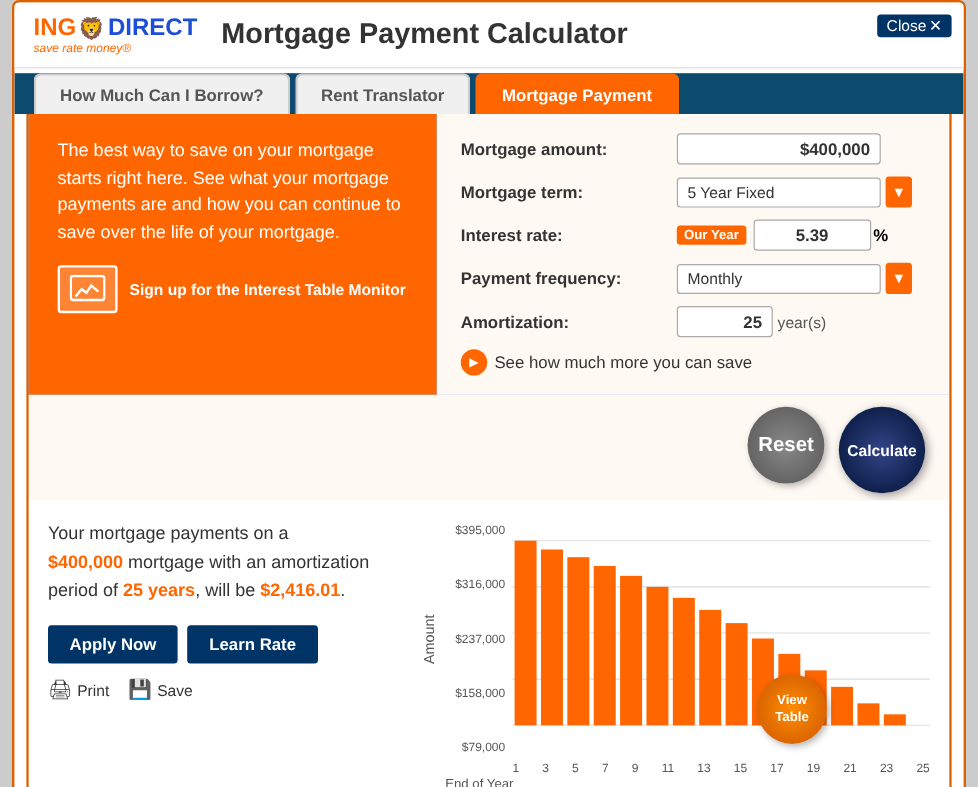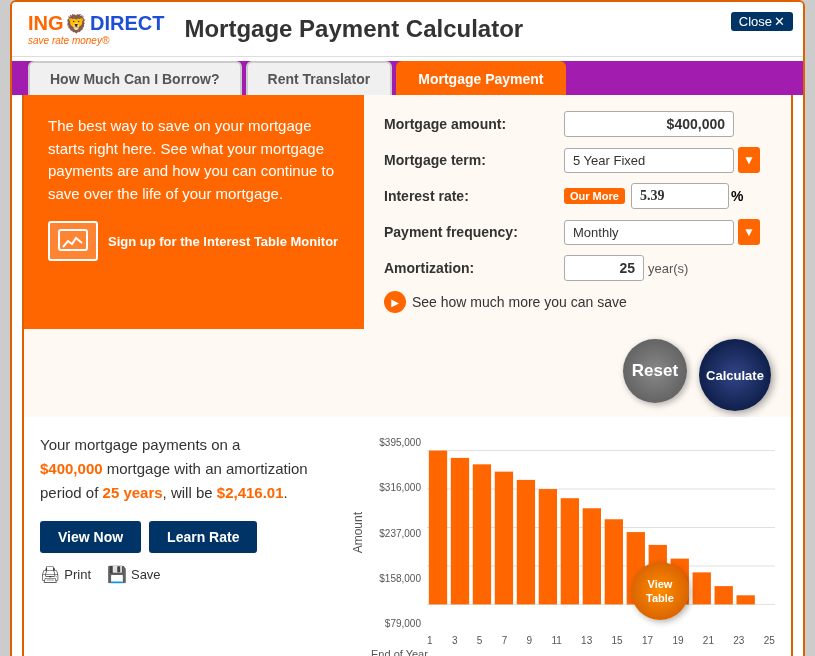--- a/index.html
+++ b/index.html
@@ -49,21 +49,21 @@
       margin-right: 20px;
     }
     .title {
       font-size: 24px;
       font-weight: bold;
       color: #333;
     }
     .tabs {
       display: flex;
       padding: 0 16px;
-      background: #a21caf;
+      background: #0c4a6e;
       gap: 4px;
       margin-top: 4px;
     }
     .tab {
       padding: 8px 20px;
       border: 2px solid #ccc;
       border-bottom: none;
       border-radius: 6px 6px 0 0;
       cursor: pointer;
       font-size: 14px;
@@ -387,22 +387,22 @@
               <option>1 Year Fixed</option>
               <option>Variable</option>
             </select>
             <div class="dropdown-arrow">▼</div>
           </div>
         </div>
 
         <div class="calc-row">
           <div class="calc-label">Interest rate:</div>
           <div style="display:flex;align-items:center;">
-            <span class="rate-badge">Our More</span>
-            <input class="calc-input" style="width: 98px; text-align: left; font-family: Liberation Serif, serif;" type="text" value="5.39">
+            <span class="rate-badge">Our Year</span>
+            <input class="calc-input" style="width: 98px; text-align: center;" type="text" value="5.39">
             <span class="pct-sign">%</span>
           </div>
         </div>
 
         <div class="calc-row">
           <div class="calc-label">Payment frequency:</div>
           <div class="calc-input-group">
             <select class="dropdown-select">
               <option>Monthly</option>
               <option>Weekly</option>
@@ -438,21 +438,21 @@
       <div class="result-text">
         <p>
           <span>Your mortgage payments on a</span>
           <br>
           <span class="highlight-orange">$400,000</span>
           <span>mortgage with an amortization period of</span>
           <span class="highlight-orange">25 years</span><span>, will be</span>
           <span class="highlight-orange">$2,416.01</span><span>.</span>
         </p>
         <div class="action-btns">
-          <button class="btn-action">View Now</button>
+          <button class="btn-action">Apply Now</button>
           <button class="btn-action">Learn Rate</button>
         </div>
         <div class="print-save">
           <div class="print-save-item">
             <span style="font-size:16px;">🖨</span>
             <span>Print</span>
           </div>
           <div class="print-save-item">
             <span style="font-size:16px;">💾</span>
             <span>Save</span>

